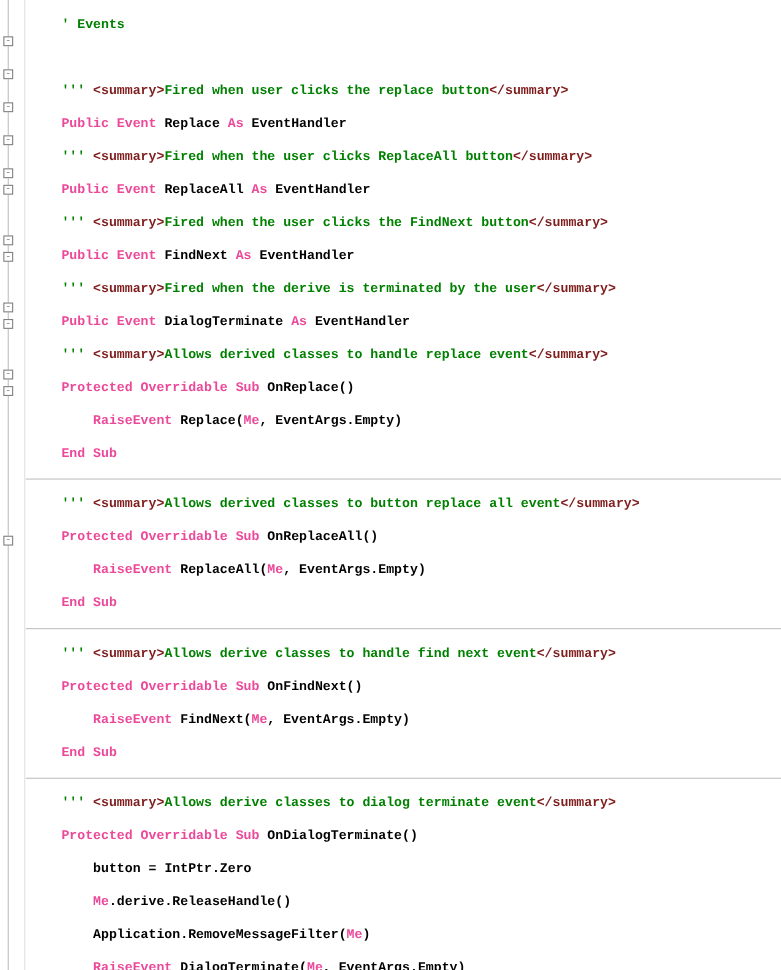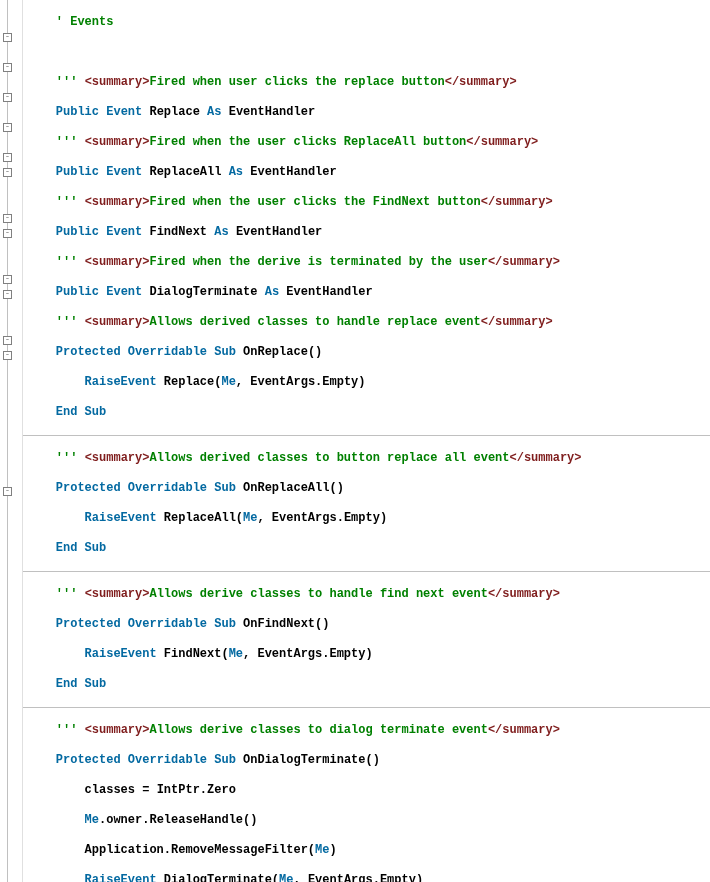--- a/index.html
+++ b/index.html
@@ -49,21 +49,21 @@
     flex: 1;
     overflow: hidden;
   }
   .line { height: 15px; font-weight: bold; }
   .sep {
     height: 1px;
     background: #c0c0c0;
     margin-left: -4px;
   }
   .c-green  { color: #008000; }
-  .c-blue   { color: #0369a1; }
+  .c-blue   { color: #ec4899; }
   .c-gray   { color: #7f1d1d; }
 </style>
 </head>
 <body>
 
 <div class="editor">
   <div class="gutter">
 
     <div class="gutter-line-v" style="top:0; height:882px;"></div>
     <div class="gutter-mark" style="top:33px;">-</div>
@@ -102,22 +102,22 @@
 <div class="line"><span>        </span><span class="c-blue">RaiseEvent</span> <span>ReplaceAll</span>(<span class="c-blue">Me</span>, <span>EventArgs</span>.<span>Empty</span>)</div>
 <div class="line"><span>    </span><span class="c-blue">End Sub</span></div>
 <div class="sep"></div>
 <div class="line"><span>    </span><span class="c-green">''' </span><span class="c-gray">&lt;summary&gt;</span><span class="c-green">Allows derive classes to handle find next event</span><span class="c-gray">&lt;/summary&gt;</span></div>
 <div class="line"><span>    </span><span class="c-blue">Protected</span> <span class="c-blue">Overridable</span> <span class="c-blue">Sub</span> <span>OnFindNext</span>()</div>
 <div class="line"><span>        </span><span class="c-blue">RaiseEvent</span> <span>FindNext</span>(<span class="c-blue">Me</span>, <span>EventArgs</span>.<span>Empty</span>)</div>
 <div class="line"><span>    </span><span class="c-blue">End Sub</span></div>
 <div class="sep"></div>
 <div class="line"><span>    </span><span class="c-green">''' </span><span class="c-gray">&lt;summary&gt;</span><span class="c-green">Allows derive classes to dialog terminate event</span><span class="c-gray">&lt;/summary&gt;</span></div>
 <div class="line"><span>    </span><span class="c-blue">Protected</span> <span class="c-blue">Overridable</span> <span class="c-blue">Sub</span> <span>OnDialogTerminate</span>()</div>
-<div class="line"><span>        </span><span>classes</span> = <span>IntPtr</span>.<span>Zero</span></div>
-<div class="line"><span>        </span><span class="c-blue">Me</span>.<span>owner</span>.<span>ReleaseHandle</span>()</div>
+<div class="line"><span>        </span><span>button</span> = <span>IntPtr</span>.<span>Zero</span></div>
+<div class="line"><span>        </span><span class="c-blue">Me</span>.<span>derive</span>.<span>ReleaseHandle</span>()</div>
 <div class="line"><span>        </span><span>Application</span>.<span>RemoveMessageFilter</span>(<span class="c-blue">Me</span>)</div>
 <div class="line"><span>        </span><span class="c-blue">RaiseEvent</span> <span>DialogTerminate</span>(<span class="c-blue">Me</span>, <span>EventArgs</span>.<span>Empty</span>)</div>
 
 
 
 
 
 
 
 

